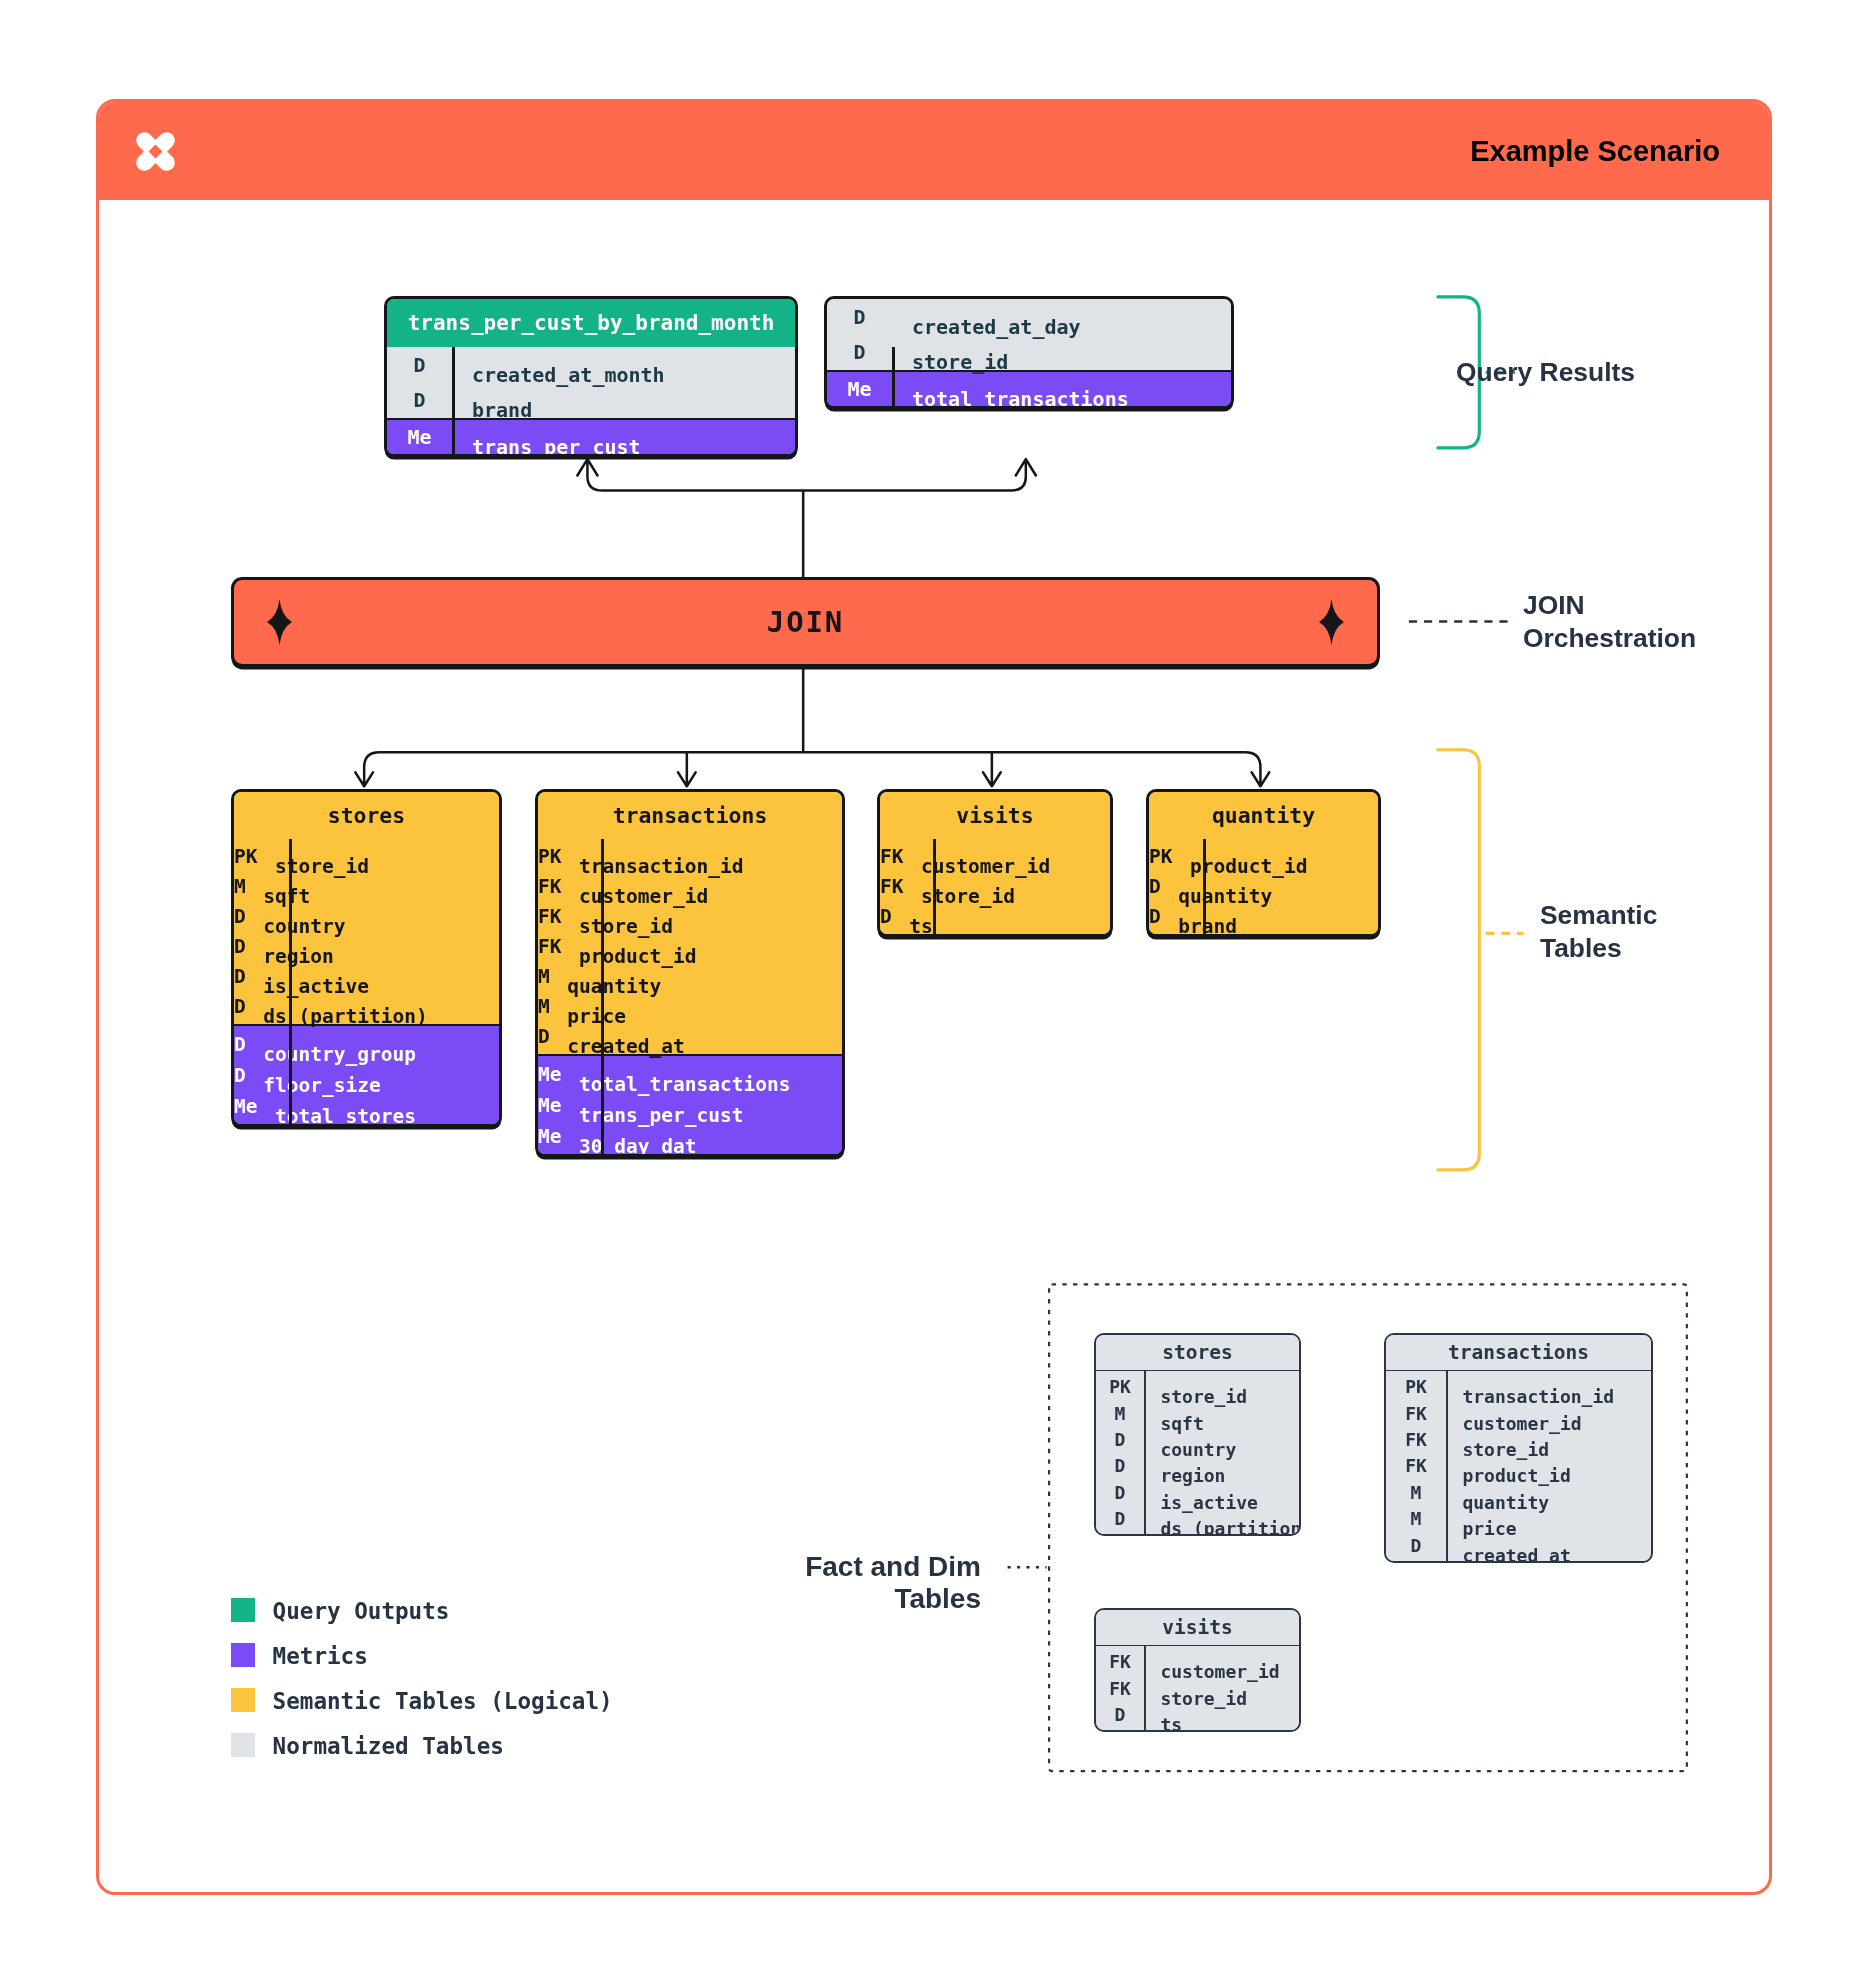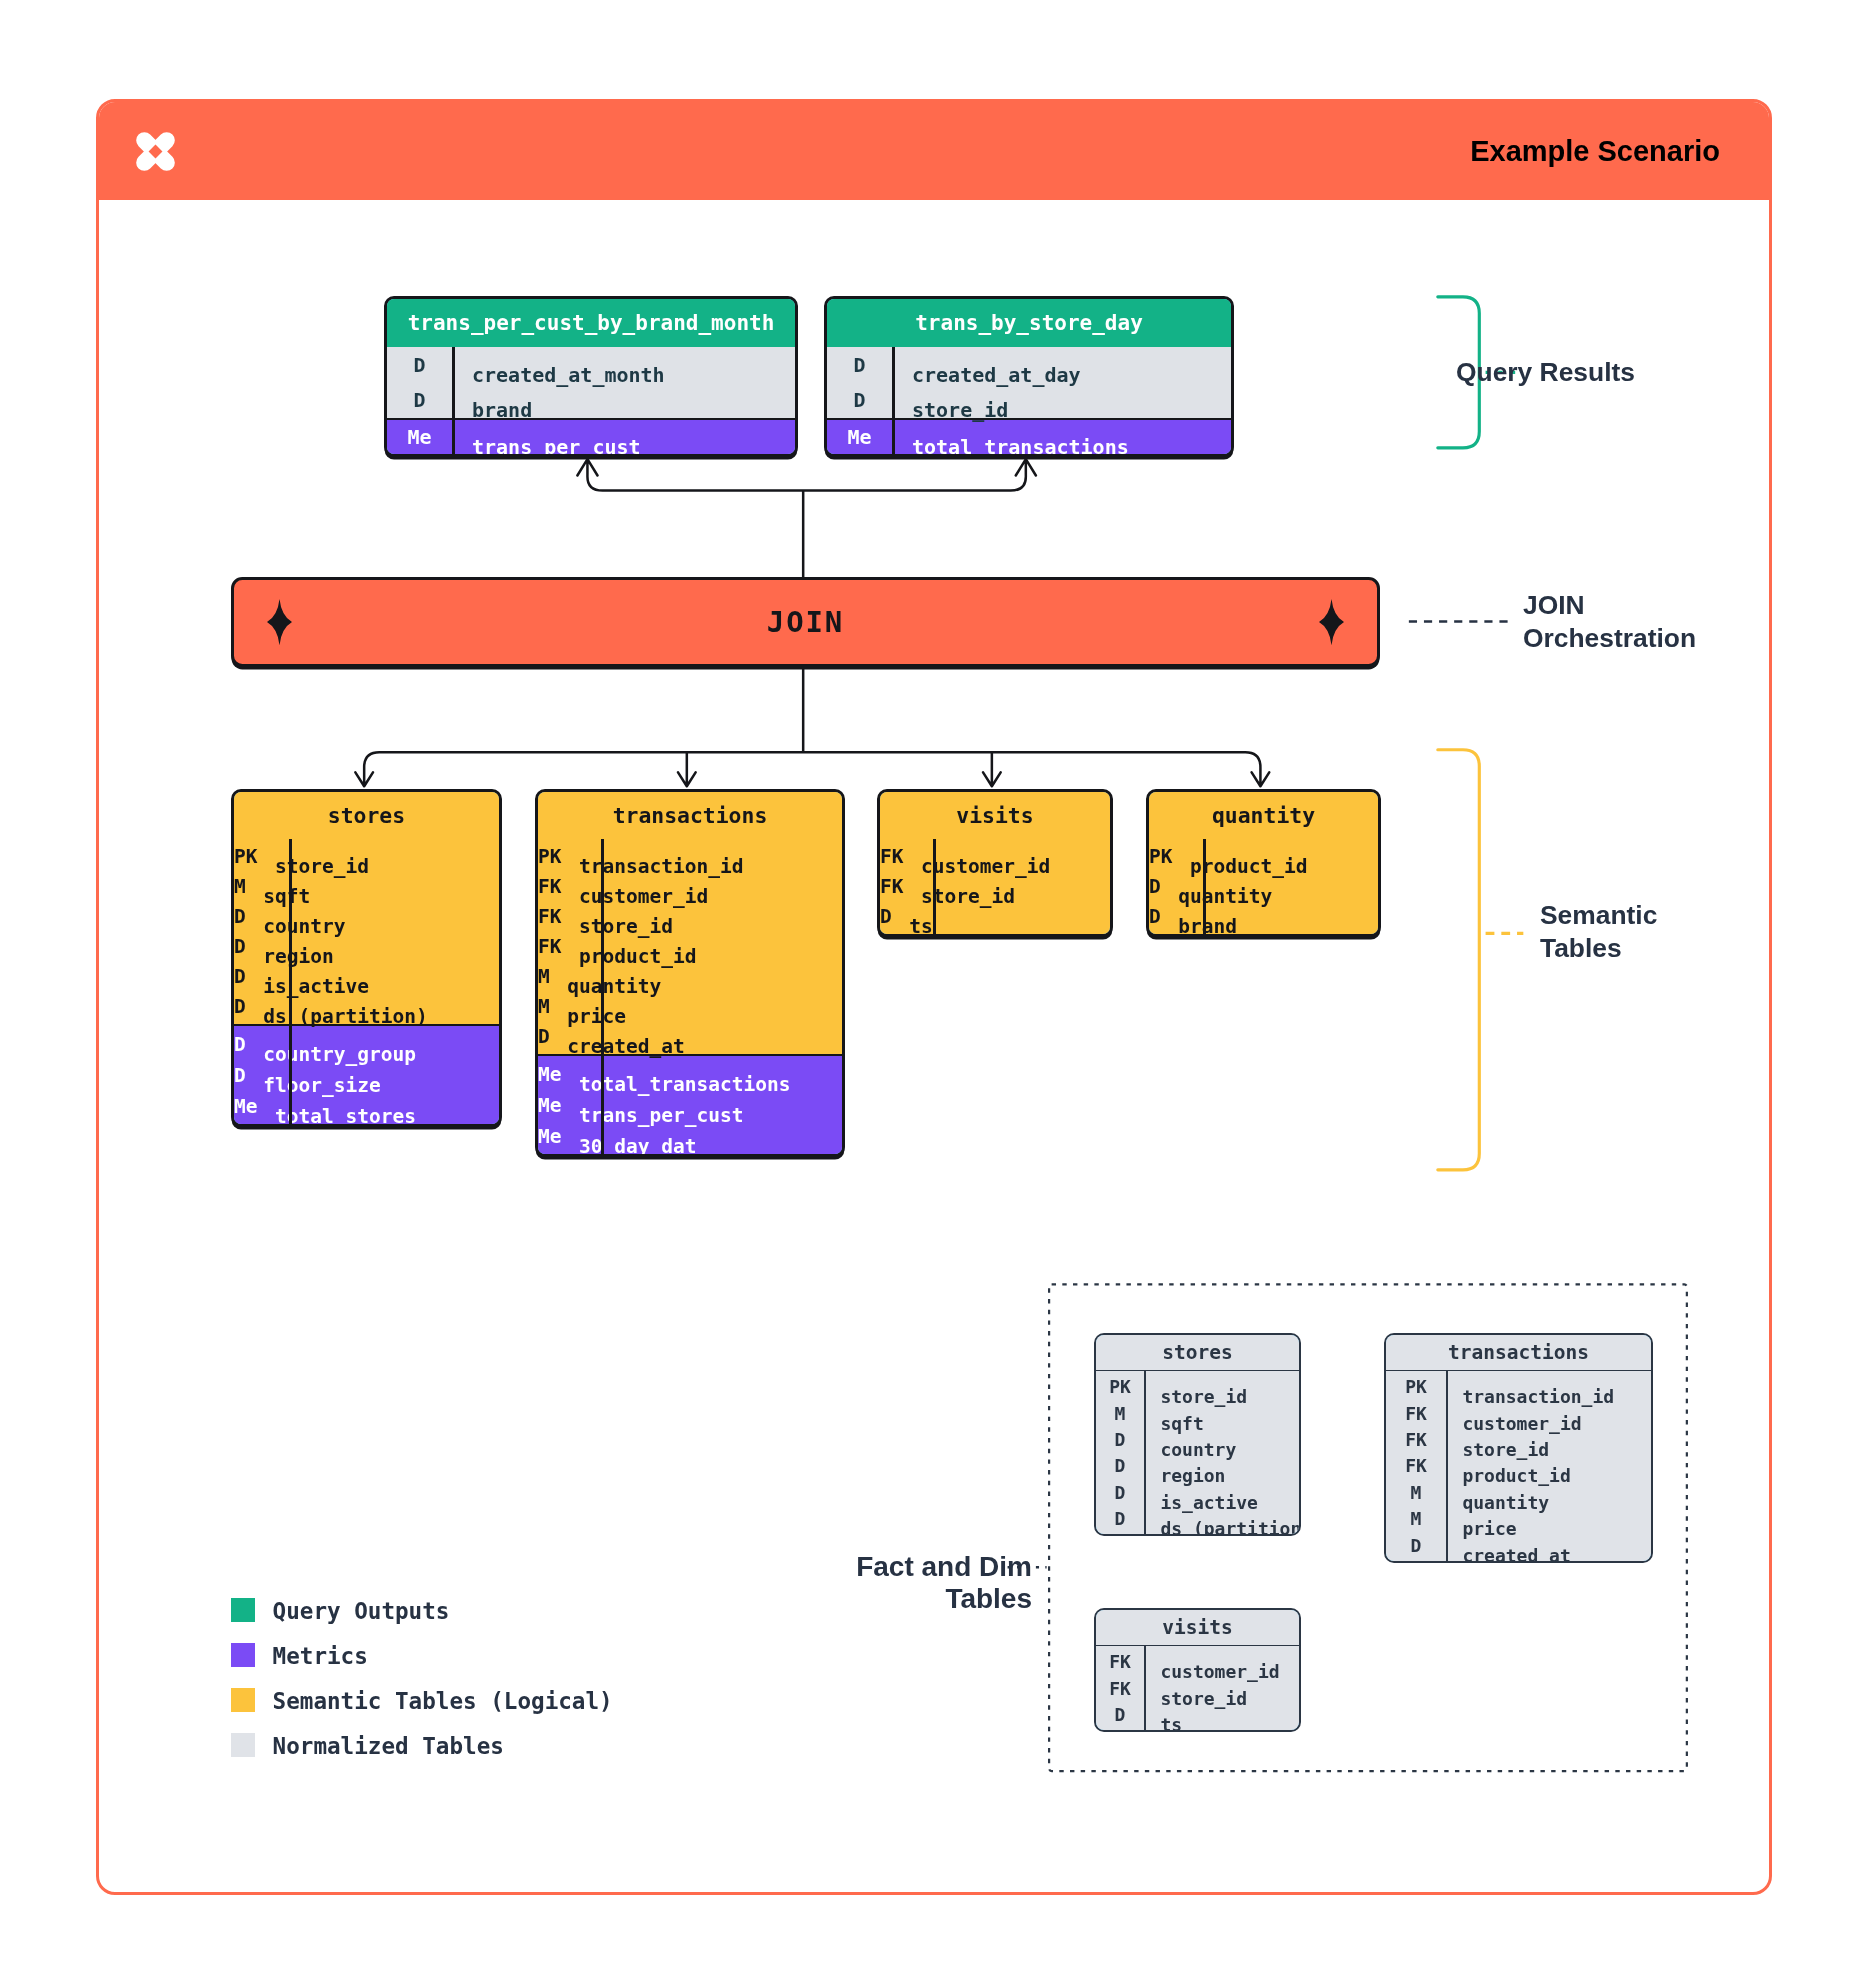--- a/index.html
+++ b/index.html
@@ -118,21 +118,20 @@
   <div class="purple-body">
     <div class="row">
       <span class="k">Me</span>
       <span class="f">trans_per_cust</span>
       </div>
   </div>
   <i class="vline" style="left:65px;top:48px;"></i>
 </div>
 
 <div class="tbl colored qr" style="left:824px;top:296px;width:404px;">
-  <div class="tbl-hd">trans_by_store_day</div>
   <div class="gray-body">
     <div class="row">
       <span class="k">D</span>
       <span class="f">created_at_day</span>
       </div>
     <div class="row">
       <span class="k">D</span>
       <span class="f">store_id</span>
       </div>
   </div>
@@ -374,21 +373,21 @@
 
 <div class="side-label" style="left:1456px;top:356px;">Query Results</div>
 <div class="side-label" style="left:1523px;top:589px;">
   <div>JOIN</div>
   <div>Orchestration</div>
 </div>
 <div class="side-label" style="left:1540px;top:899px;">
   <div>Semantic</div>
   <div>Tables</div>
 </div>
-<div class="factdim-label" style="left:780px;top:1551px;width:252px;">Fact and Dim Tables</div>
+<div class="factdim-label" style="left:729px;top:1551px;width:252px;">Fact and Dim Tables</div>
 
 <div class="legend">
   <div class="lrow">
     <span class="sw sw-green"></span>
     <span class="ltxt">Query Outputs</span>
   </div>
   <div class="lrow">
     <span class="sw sw-purple"></span>
     <span class="ltxt">Metrics</span>
   </div>

